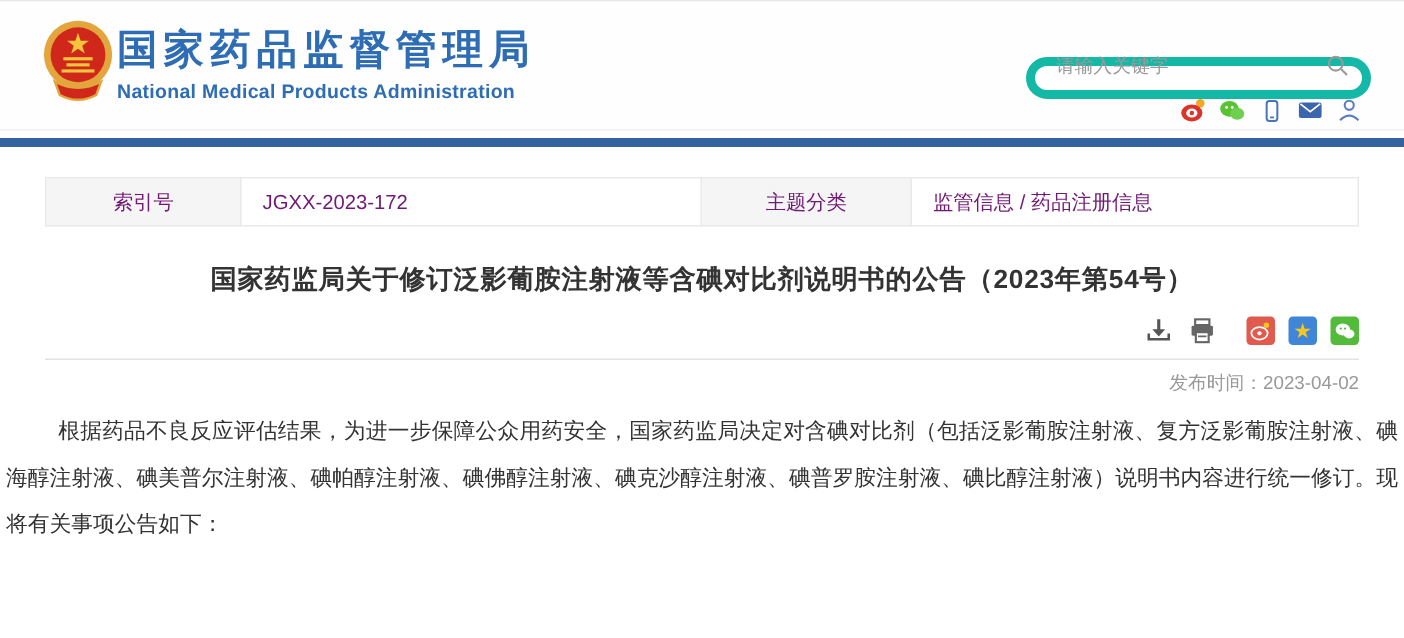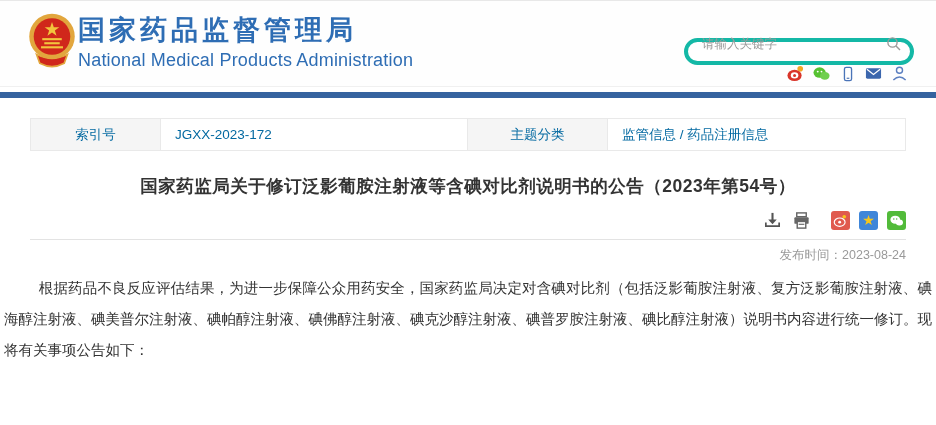--- a/index.html
+++ b/index.html
@@ -5,48 +5,48 @@
   * { margin:0; padding:0; box-sizing:border-box; }
   html,body { width:936px; height:425px; background:#fff; overflow:hidden;
               font-family:"Liberation Sans","DejaVu Sans",sans-serif; }
   .page { width:936px; height:425px; position:relative; border-top:1px solid #e8e8e8; }
 
   
   .site-header { height:86px; position:relative; background:#fefefe; border-bottom:1px solid #f0f0f0; }
   .logo-block { position:absolute; left:26px; top:11px; display:flex; align-items:center; cursor:pointer; }
   .emblem { width:52px; height:62px; display:inline-block; }
   .site-title-cn { font-size:27px; font-weight:bold; color:#2e6db4; letter-spacing:4px; line-height:1.15; }
-  .site-title-en { font-size:18px; color:#2e6db4; margin-top:3px; letter-spacing:.2px; }
+  .site-title-en { font-size:13px; color:#2e6db4; margin-top:3px; letter-spacing:.2px;font-weight:bold; }
 
   .util-row { position:absolute; right:32px; top:9px; display:flex; align-items:center; gap:12px; font-size:12.5px; color:#333; }
   .util-link { cursor:pointer; color:#333; text-decoration:none; }
   .lang-group { display:flex; margin-left:4px; }
   .lang-btn { width:23px; height:22px; display:flex; align-items:center; justify-content:center;
               color:#fff; font-size:12px; cursor:pointer; }
   .lang-cn { background:#1a63ad; }
   .lang-en { background:#9ec4e8; }
 
   .search-box { position:absolute; right:22px; top:37px; width:230px; height:27px;
-                border:4px solid #14b8a6; border-radius:14px; background:#fff;
+                border:6px solid #14b8a6; border-radius:14px; background:#fff;
                 display:flex; align-items:center; padding:0 8px 16px 14px;gap:10px; }
   .search-box input { flex:1; border:none; outline:none; font-size:12.5px; color:#333; background:transparent;
                       font-family:"Liberation Sans","DejaVu Sans",sans-serif; }
   .search-box input::placeholder { color:#9a9a9a; }
   .mag { width:16px; height:16px; cursor:pointer; }
 
   .social-row { position:absolute; right:28px; top:64px; display:flex; align-items:center; gap:9px; }
   .social-ic { width:17px; height:17px; display:inline-flex; align-items:center; justify-content:center; cursor:pointer; }
 
   
   .blue-bar { margin-top:5px; height:6px; width:100%; background:#35639f; }
 
   
   .content { width:876px; margin:0 auto; }
   .meta-table { width:100%; border-collapse:collapse; margin-top:20px; table-layout:fixed; }
-  .meta-table td { border:1px solid #e9e9e9; height:32px; font-size:13.5px; color:#0369a1; }
+  .meta-table td { border:1px solid #e9e9e9; height:32px; font-size:13.5px; color:#701a75; }
   .meta-table .lbl { background:#f5f5f5; text-align:center; }
   .meta-table .val { background:#fff; padding-left:14px; }
   .col1 { width:130px; } .col2 { width:307px; } .col3 { width:140px; }
 
   
   .article-title { text-align:center; font-size:17.5px; font-weight:bold; color:#333;
                    margin-top:23px; letter-spacing:.5px; }
   .tools-row { display:flex; justify-content:flex-end; align-items:center; gap:9px;
                margin-top:12px; padding-bottom:9px; border-bottom:1px solid #e3e3e3; }
   .tool-ic { width:20px; height:20px; cursor:pointer; display:inline-flex; align-items:center; justify-content:center; }
@@ -179,21 +179,21 @@
       <span class="share-sq share-wechat">
         <svg viewBox="0 0 18 18" width="15" height="15">
           <ellipse cx="7.5" cy="8" rx="5.8" ry="4.8" fill="#fff"></ellipse>
           <ellipse cx="12.5" cy="11.5" rx="4.3" ry="3.6" fill="#fff"></ellipse>
           <circle cx="5.8" cy="7.2" r=".9" fill="#52bb3a"></circle>
             <circle cx="9.2" cy="7.2" r=".9" fill="#52bb3a"></circle>
         </svg>
       </span>
     </div>
 
-    <div class="publish-time">发布时间：2023-08-24</div>
+    <div class="publish-time">发布时间：2023-04-02</div>
   </div>
 
   <div class="body-text">
     <p>根据药品不良反应评估结果，为进一步保障公众用药安全，国家药监局决定对含碘对比剂（包括泛影葡胺注射液、复方泛影葡胺注射液、碘海醇注射液、碘美普尔注射液、碘帕醇注射液、碘佛醇注射液、碘克沙醇注射液、碘普罗胺注射液、碘比醇注射液）说明书内容进行统一修订。现将有关事项公告如下：</p>
 
   </div>
 
 </div>
 
 </body></html>

